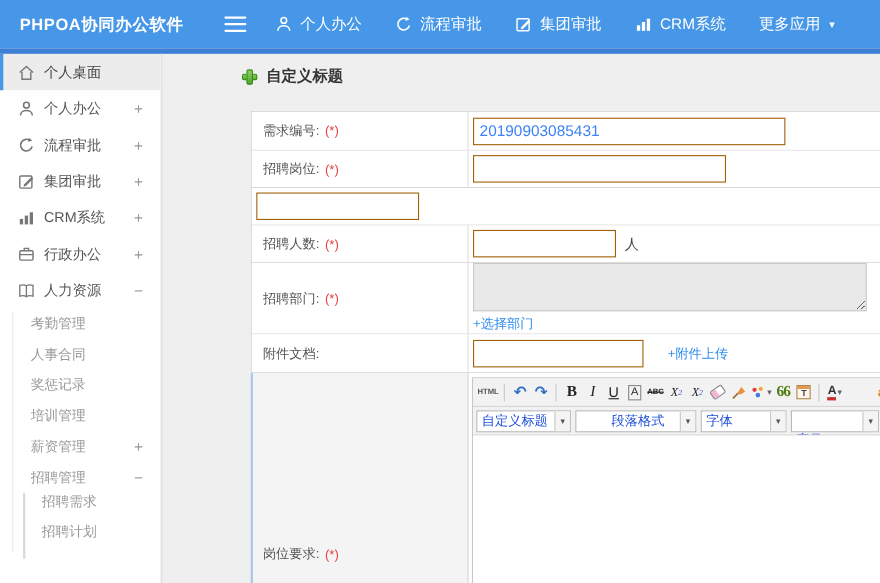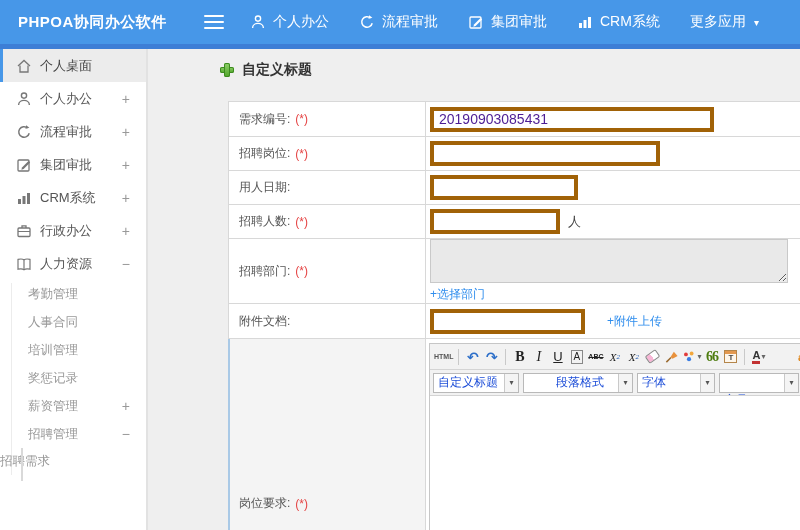--- a/index.html
+++ b/index.html
@@ -26,37 +26,37 @@
   .side-item { height:33px; display:flex; align-items:center; padding-left:16px; position:relative; color:#555; font-size:13px; cursor:pointer; }
   .side-item .sicon { width:16px; height:16px; margin-right:8px; color:#777; flex:none; }
   .side-item svg { width:16px; height:16px; display:block; }
   .side-item.active { background:#ececec; border-left:3px solid #4797e8; padding-left:13px; color:#444; }
   .expander { position:absolute; right:16px; top:50%; transform:translateY(-50%); color:#999; font-size:14px; }
   .l2-group { position:relative; }
   .l2-group::before { content:""; position:absolute; left:11px; top:3px; bottom:0; width:1px; background:#ececec; }
   .side-sub { height:28px; display:flex; align-items:center; padding-left:28px; position:relative; color:#999; font-size:12.5px; cursor:pointer; }
   .l3-group { position:relative; }
   .l3-group::before { content:""; position:absolute; left:21px; top:0; bottom:-6px; width:2px; background:#d9d9d9; }
-  .side-sub3 { height:27px; display:flex; align-items:center; color:#999; font-size:12.5px; cursor:pointer; }
+  .side-sub3 { height:27px; display:flex; padding-left:38px; color:#999; font-size:12.5px; cursor:pointer; }
 
   
   .content { flex:1; background:#efefef; overflow:hidden; position:relative; }
   .page-title { display:flex; align-items:center; margin:10px 0 0 72px; height:22px; }
   .plus-icon { position:relative; width:14px; height:14px; margin-right:8px; }
   .plus-icon::before { content:""; position:absolute; left:0; top:4px; width:14px; height:6px; background:linear-gradient(#8fd06a,#4fa428); border-radius:2px; box-shadow:0 0 0 1px #3c8a1e inset; }
   .plus-icon::after { content:""; position:absolute; left:4px; top:0; width:6px; height:14px; background:linear-gradient(#8fd06a,#4fa428); border-radius:2px; box-shadow:0 0 0 1px #3c8a1e inset; }
   .page-title span { font-size:14px; font-weight:bold; color:#333; }
 
   
   .form-table { margin:20px 0 0 80px; width:688px; border:1px solid #d8d8d8; border-bottom:none; background:#fff; }
   .frow { display:flex; border-bottom:1px solid #d8d8d8; }
   .fcell-label { width:197px; flex:none; border-right:1px solid #d8d8d8; display:flex; align-items:center; padding-left:10px; color:#555; background:#fff; }
   .fcell-value { flex:1; display:flex; align-items:center; padding-left:4px; background:#fff; min-width:0; }
   .req { color:#e54545; margin-left:5px; }
-  .txt { height:25px; border:4px solid #a16207; background:#fff; font-size:14px; color:#4c1d95; padding:0 5px; font-family:inherit; }
+  .txt { height:25px; border:1px solid #a16207; background:#fff; font-size:14px; color:#3b82f6; padding:0 5px; font-family:inherit; }
   .suffix { margin-left:8px; color:#444; font-size:13px; }
   .blue-link { color:#2f8ded; text-decoration:none; font-size:12px; cursor:pointer; }
   .r0 { height:35px; } .r1 { height:34px; } .r2 { height:34px; } .r3 { height:34px; }
   .r4 { height:65px; } .r5 { height:35px; } .r6 { height:330px; }
   .r4 .fcell-value { flex-direction:column; align-items:flex-start; justify-content:center; }
   .dept-area { width:358px; height:48px; background:#e9e9e9; border:1px solid #c9c9c9; resize:both; font-family:inherit; }
   .r4 .blue-link { margin-top:3px; }
   .r6 .fcell-label { background:#f4f4f4; position:relative; }
   .r6 .fcell-label::before { content:""; position:absolute; left:-1px; top:0; bottom:0; width:2px; background:#a9c9e6; }
   .r6 .fcell-value { align-items:flex-start; padding:4px 0 0 3px; }
@@ -221,36 +221,39 @@
     </div>
 
     <div class="l2-group">
       <div class="side-sub">
         <span>考勤管理</span>
       </div>
       <div class="side-sub">
         <span>人事合同</span>
       </div>
       <div class="side-sub">
+        <span>奖惩记录</span>
+      </div>
+      <div class="side-sub">
         <span>培训管理</span>
-      </div>
-      <div class="side-sub">
-        <span>奖惩记录</span>
       </div>
       <div class="side-sub">
         <span>薪资管理</span>
         <span class="expander">+</span>
       </div>
       <div class="side-sub">
         <span>招聘管理</span>
         <span class="expander">−</span>
       </div>
       <div class="l3-group">
         <div class="side-sub3">
           <span>招聘需求</span>
+        </div>
+        <div class="side-sub3">
+          <span>招聘计划</span>
         </div>
       </div>
     </div>
   </div>
 
   <div class="content">
     <div class="page-title">
       <span class="plus-icon"></span>
       <span>自定义标题</span>
     </div>
@@ -271,23 +274,20 @@
         <div class="fcell-label">
           <span>招聘岗位:</span>
           <span class="req">(*)</span>
         </div>
         <div class="fcell-value">
           <input class="txt" style="width: 230px;" value="">
         </div>
       </div>
 
       <div class="frow r2">
-        <div class="fcell-label">
-          <span>用人日期:</span>
-        </div>
         <div class="fcell-value">
           <input class="txt" style="width: 148px;" value="">
         </div>
       </div>
 
       <div class="frow r3">
         <div class="fcell-label">
           <span>招聘人数:</span>
           <span class="req">(*)</span>
         </div>

